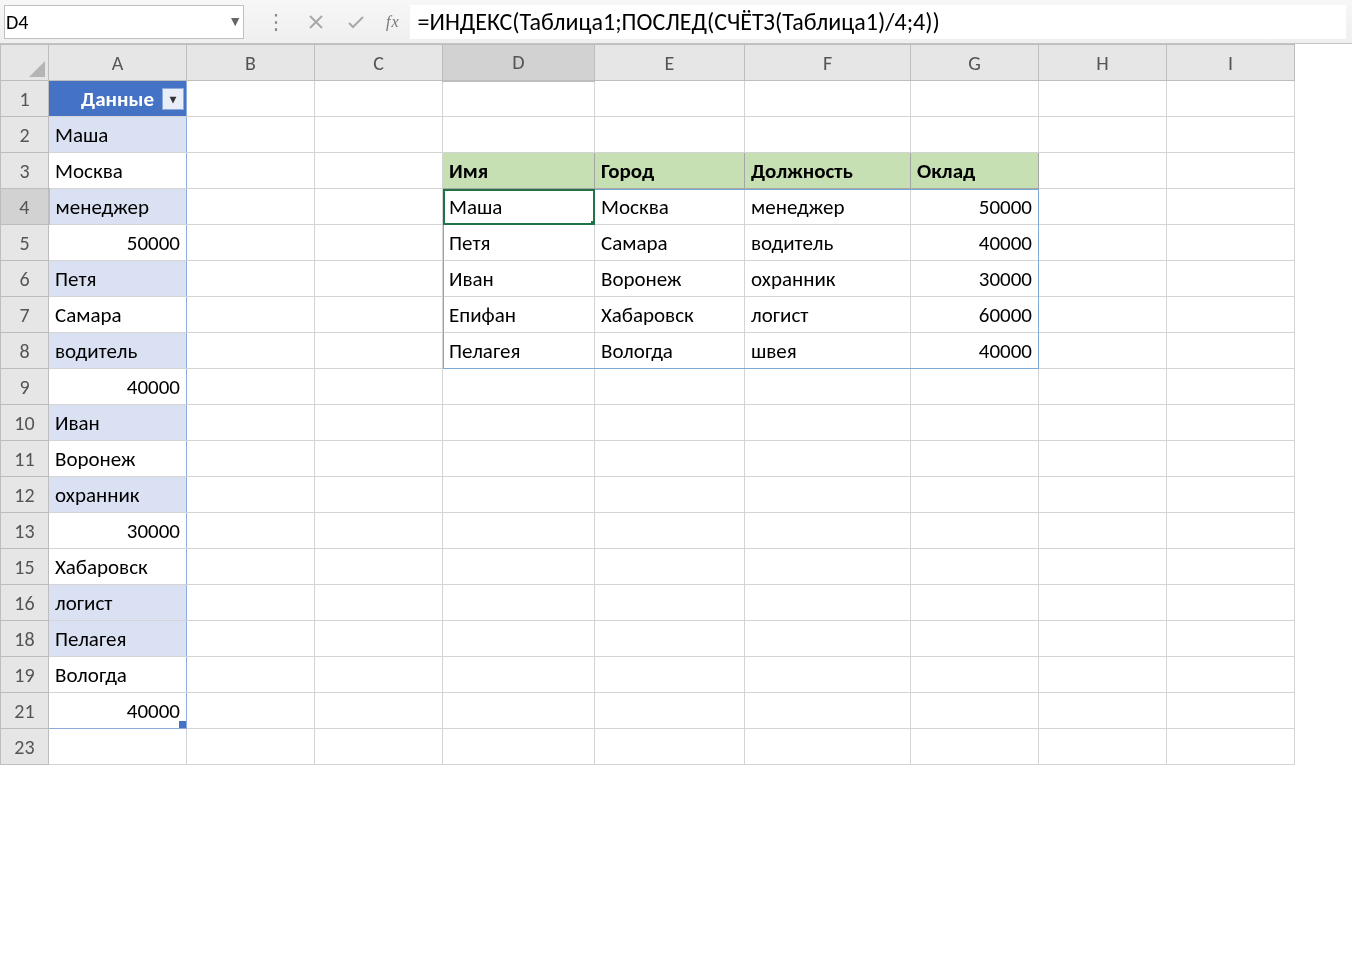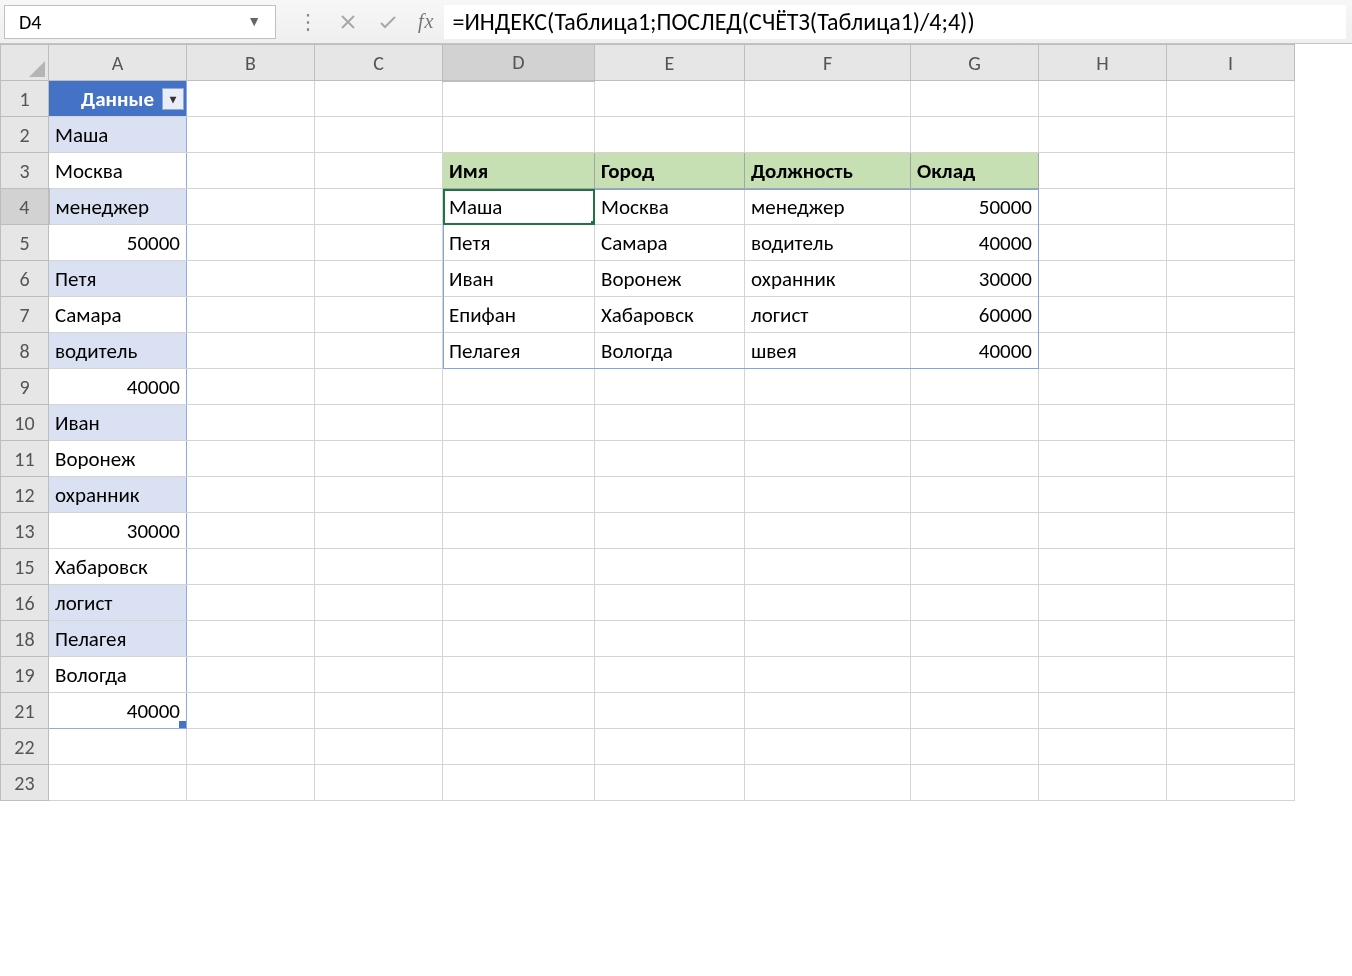--- a/index.html
+++ b/index.html
@@ -13,46 +13,46 @@
   }
   
   .formula-bar {
     display: flex;
     align-items: center;
     height: 44px;
     background: linear-gradient(#f7f7f7, #efefef);
     border-bottom: 1px solid #c4c4c4;
   }
   .name-box {
-    width: 272px;
+    width: 240px;
     height: 34px;
     margin: 5px 0 5px 4px;
     background: #fff;
     border: 1px solid #c0c0c0;
     display: flex;
     align-items: center;
-    padding: 0 14px;
+    padding: 0 1px;
     font-size: 20px;
   }
   .name-box .nbtext { flex: 1; }
   .name-box .dd {
     color:#666; font-size:14px; padding-left:6px;
   }
   .fb-btns {
     display: flex; align-items:center; gap: 0;
     margin-left: 12px;
   }
   .fb-btn {
     width: 40px; height: 34px;
     display:flex; align-items:center; justify-content:center;
     color:#888;
   }
   .fx-label {
     font-style: italic; font-family: "Times New Roman", serif;
-    color:#777; font-size:20px; letter-spacing:1px;
+    color:#777; font-size:16px; letter-spacing:1px;
     padding: 0 10px;
   }
   .formula-input {
     flex:1; height:34px; margin:5px 6px 5px 0;
     background:#fff; border:none;
     display:flex; align-items:center;
     font-size: 24px;
     padding-left: 8px;
   }
   
@@ -418,32 +418,20 @@
           <td></td>
           <td></td>
           <td></td>
           <td></td>
           <td></td>
           <td></td>
           <td></td>
           <td></td>
         </tr>
         <tr>
-          <td class="rowhdr">22</td>
-          <td></td>
-          <td></td>
-          <td></td>
-          <td></td>
-          <td></td>
-          <td></td>
-          <td></td>
-          <td></td>
-          <td></td>
-        </tr>
-        <tr>
           <td class="rowhdr">23</td>
           <td></td>
           <td></td>
           <td></td>
           <td></td>
           <td></td>
           <td></td>
           <td></td>
           <td></td>
           <td></td>

